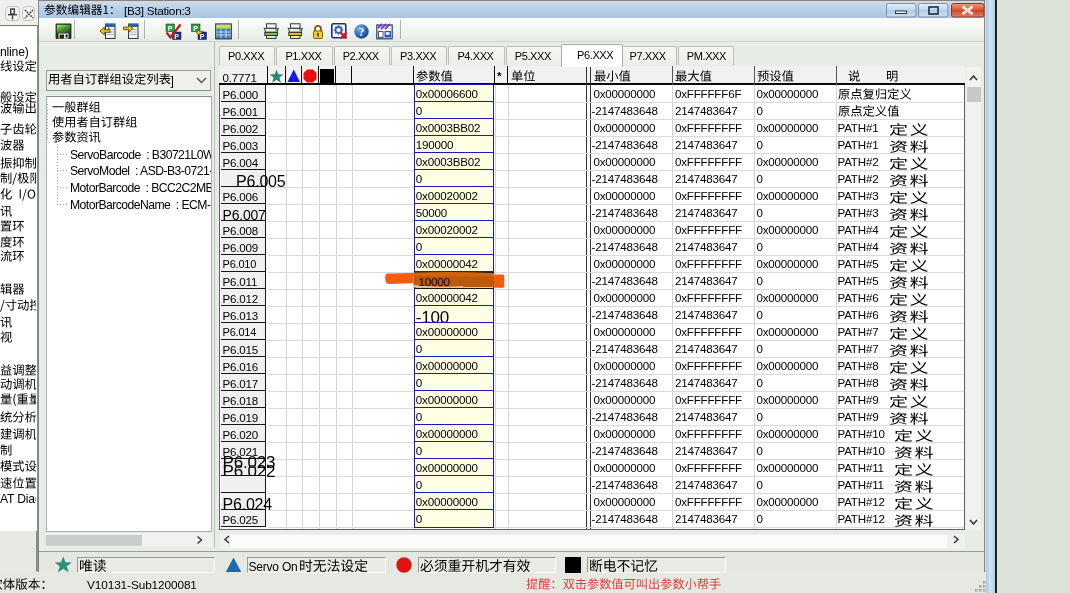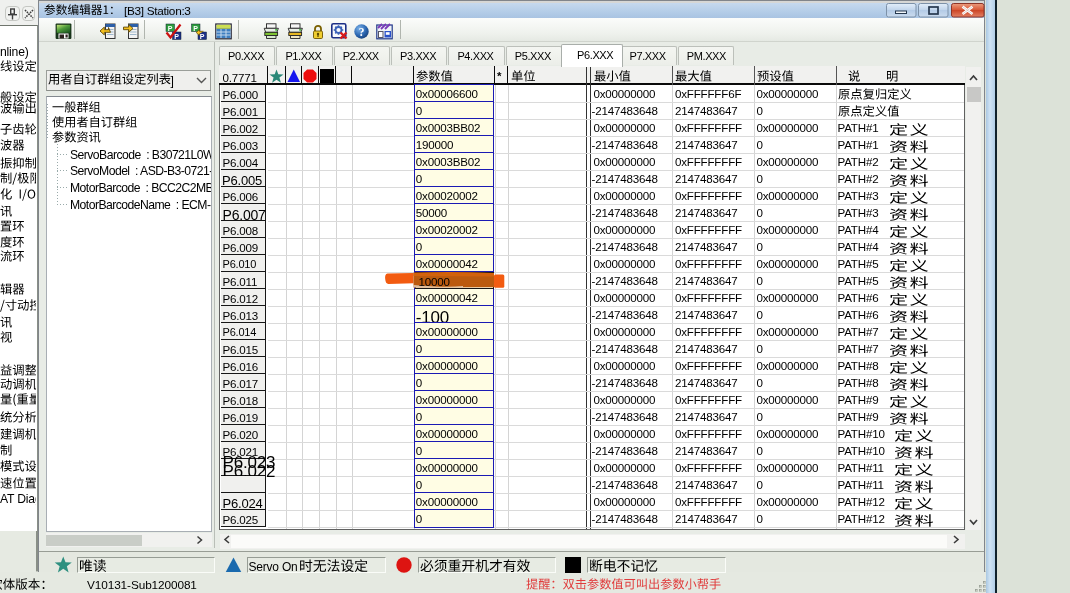--- a/index.html
+++ b/index.html
@@ -352,21 +352,21 @@
 <div class="txt" style="left:222.5px;top:87.9px;font-size:11.6px">P6.000</div>
 <div class="a" style="left:220.5px;top:102.0px;width:45.5px;height:17.0px;background:#f0f0ee;border-bottom:1.6px solid #161616;border-right:1.8px solid #161616"></div>
 <div class="txt" style="left:222.5px;top:104.9px;font-size:11.6px">P6.001</div>
 <div class="a" style="left:220.5px;top:119.0px;width:45.5px;height:17.0px;background:#f0f0ee;border-bottom:1.6px solid #161616;border-right:1.8px solid #161616"></div>
 <div class="txt" style="left:222.5px;top:121.9px;font-size:11.6px">P6.002</div>
 <div class="a" style="left:220.5px;top:136.0px;width:45.5px;height:17.0px;background:#f0f0ee;border-bottom:1.6px solid #161616;border-right:1.8px solid #161616"></div>
 <div class="txt" style="left:222.5px;top:138.9px;font-size:11.6px">P6.003</div>
 <div class="a" style="left:220.5px;top:153.0px;width:45.5px;height:17.0px;background:#f0f0ee;border-bottom:1.6px solid #161616;border-right:1.8px solid #161616"></div>
 <div class="txt" style="left:222.5px;top:155.9px;font-size:11.6px">P6.004</div>
 <div class="a" style="left:220.5px;top:170.0px;width:45.5px;height:17.0px;background:#f0f0ee;border-bottom:1.6px solid #161616;border-right:1.8px solid #161616"></div>
-<div class="txt" style="left:222px;top:172.9px;font-size:13px">P6.005</div>
+<div class="txt" style="left:236px;top:172.9px;font-size:16px">P6.005</div>
 <div class="a" style="left:220.5px;top:187.0px;width:45.5px;height:17.0px;background:#f0f0ee;border-bottom:1.6px solid #161616;border-right:1.8px solid #161616"></div>
 <div class="txt" style="left:222.5px;top:189.9px;font-size:11.6px">P6.006</div>
 <div class="a" style="left:220.5px;top:204.0px;width:45.5px;height:17.0px;background:#f0f0ee;border-bottom:1.6px solid #161616;border-right:1.8px solid #161616"></div>
 <div class="txt" style="left:222.5px;top:206.9px;font-size:14px">P6.007</div>
 <div class="a" style="left:220.5px;top:221.0px;width:45.5px;height:17.0px;background:#f0f0ee;border-bottom:1.6px solid #161616;border-right:1.8px solid #161616"></div>
 <div class="txt" style="left:222.5px;top:223.9px;font-size:11.6px">P6.008</div>
 <div class="a" style="left:220.5px;top:238.0px;width:45.5px;height:17.0px;background:#f0f0ee;border-bottom:1.6px solid #161616;border-right:1.8px solid #161616"></div>
 <div class="txt" style="left:222.5px;top:240.9px;font-size:11.6px">P6.009</div>
 <div class="a" style="left:220.5px;top:255.0px;width:45.5px;height:17.0px;background:#f0f0ee;border-bottom:1.6px solid #161616;border-right:1.8px solid #161616"></div>
 <div class="txt" style="left:222.5px;top:257.9px;font-size:11px">P6.010</div>
@@ -390,21 +390,21 @@
 <div class="txt" style="left:222.5px;top:410.9px;font-size:11.6px">P6.019</div>
 <div class="a" style="left:220.5px;top:425.0px;width:45.5px;height:17.0px;background:#f0f0ee;border-bottom:1.6px solid #161616;border-right:1.8px solid #161616"></div>
 <div class="txt" style="left:222.5px;top:427.9px;font-size:11.6px">P6.020</div>
 <div class="a" style="left:220.5px;top:442.0px;width:45.5px;height:17.0px;background:#f0f0ee;border-bottom:1.6px solid #161616;border-right:1.8px solid #161616"></div>
 <div class="txt" style="left:222.5px;top:444.9px;font-size:11.6px">P6.021</div>
 <div class="a" style="left:220.5px;top:459.0px;width:45.5px;height:17.0px;background:#f0f0ee;border-bottom:1.6px solid #161616;border-right:1.8px solid #161616"></div>
 <div class="txt" style="left:222.5px;top:461.9px;font-size:17px">P6.022</div>
 <div class="a" style="left:220.5px;top:476.0px;width:45.5px;height:17.0px;background:#f0f0ee;border-bottom:1.6px solid #161616;border-right:1.8px solid #161616"></div>
 <div class="txt" style="left:222.5px;top:453px;font-size:17px">P6.023</div>
 <div class="a" style="left:220.5px;top:493.0px;width:45.5px;height:17.0px;background:#f0f0ee;border-bottom:1.6px solid #161616;border-right:1.8px solid #161616"></div>
-<div class="txt" style="left:222.5px;top:495.9px;font-size:13px">P6.024</div>
+<div class="txt" style="left:222.5px;top:495.9px;font-size:16px">P6.024</div>
 <div class="a" style="left:220.5px;top:510.0px;width:45.5px;height:17.0px;background:#f0f0ee;border-bottom:1.6px solid #161616;border-right:1.8px solid #161616"></div>
 <div class="txt" style="left:222.5px;top:512.9px;font-size:11.6px">P6.025</div>
 <div class="txt" style="left:222.5px;top:70.5px;font-size:11.6px">0.7771</div>
 <svg class="a" style="left:268.5px;top:68.5px" width="15" height="15" viewBox="0 0 15 15">
     <path d="M7.5 0.4 L9.3 5.2 L14.5 5.4 L10.4 8.6 L11.9 13.7 L7.5 10.7 L3.1 13.7 L4.6 8.6 L0.5 5.4 L5.7 5.2 Z" fill="#2a8878"></path>
   </svg>
 <svg class="a" style="left:287px;top:69px" width="13.5" height="13.5" viewBox="0 0 14 14">
     <path d="M7 0.5 L13.5 13.5 L0.5 13.5 Z" fill="#1616ee"></path>
   </svg>
 <svg class="a" style="left:303px;top:69px" width="14" height="14" viewBox="0 0 14 14">

